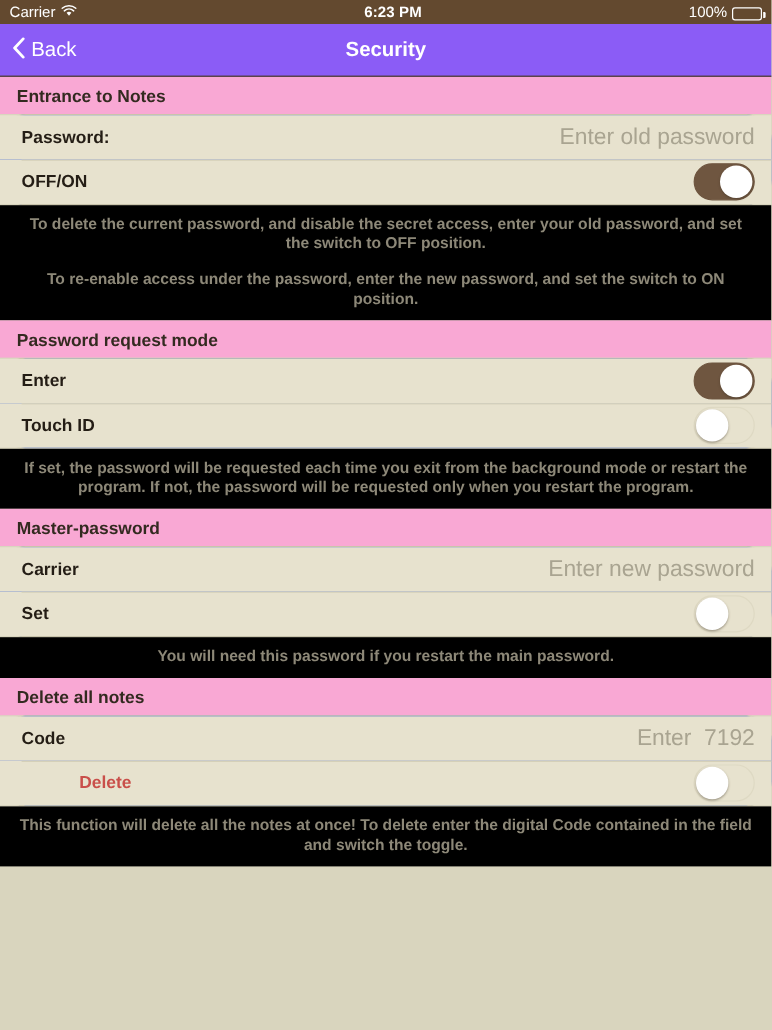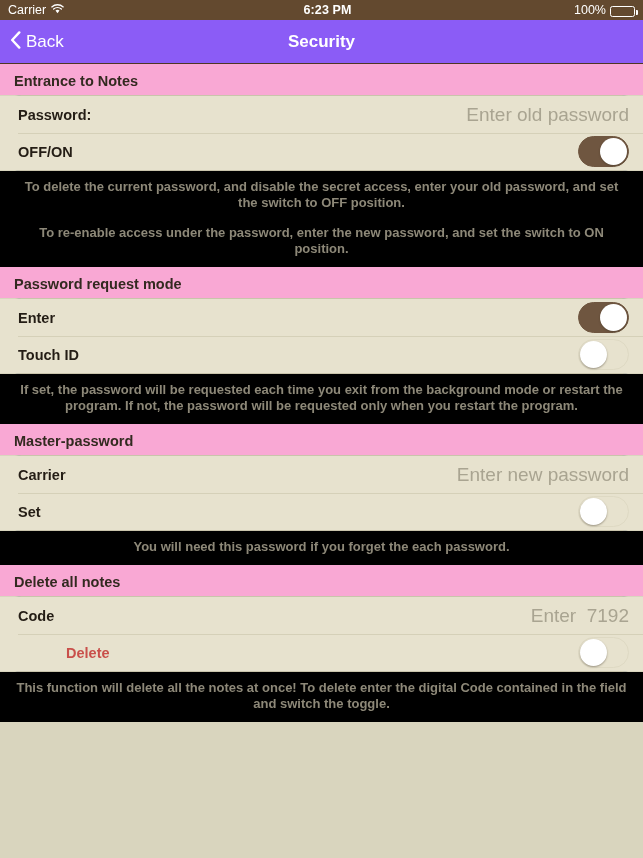--- a/index.html
+++ b/index.html
@@ -300,21 +300,21 @@
         <input class="row-field" type="text" placeholder="Enter new password" style="">
       </div>
       <div class="row">
         <span class="row-label">Set</span>
         <span class="switch off">
           <span class="knob"></span>
         </span>
       </div>
     </div>
     <div class="section-footer">
-      <p>You will need this password if you forget the each password.</p>
+      <p>You will need this password if you restart the main password.</p>
     </div>
 
     <div class="section-header">Delete all notes</div>
     <div class="group">
       <div class="row">
         <span class="row-label">Code</span>
         <input class="row-field" type="text" placeholder="Enter  7192" style="">
       </div>
       <div class="row">
         <span class="row-label danger">Delete</span>

